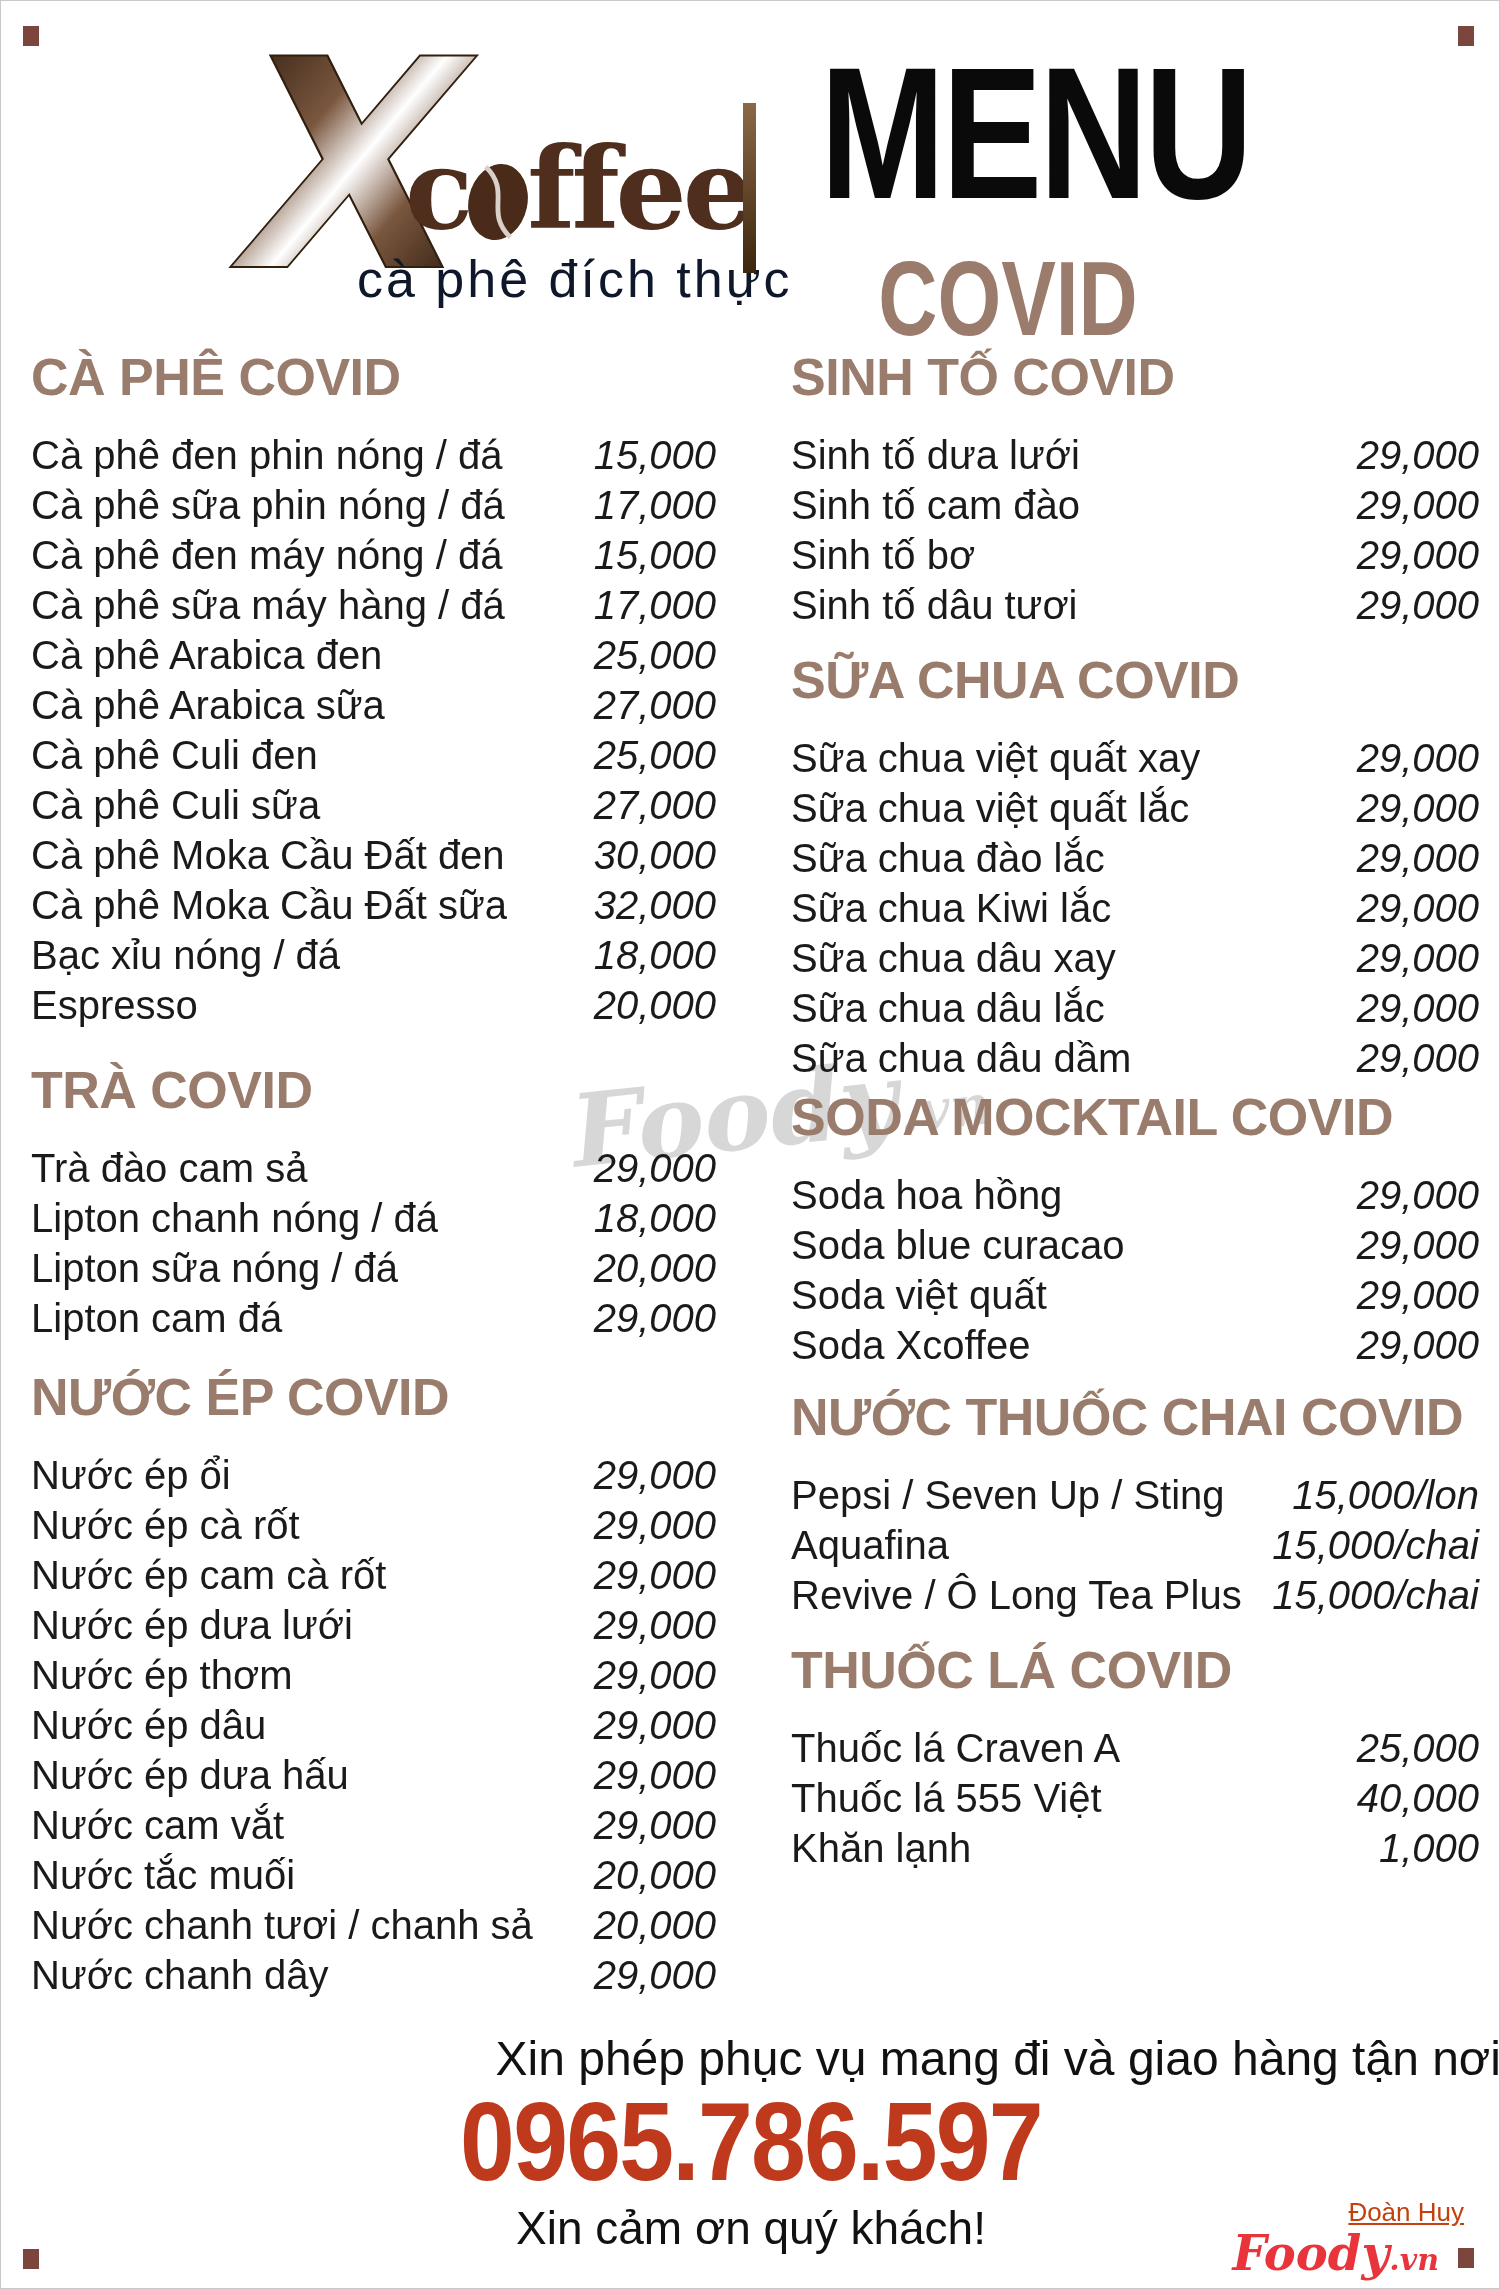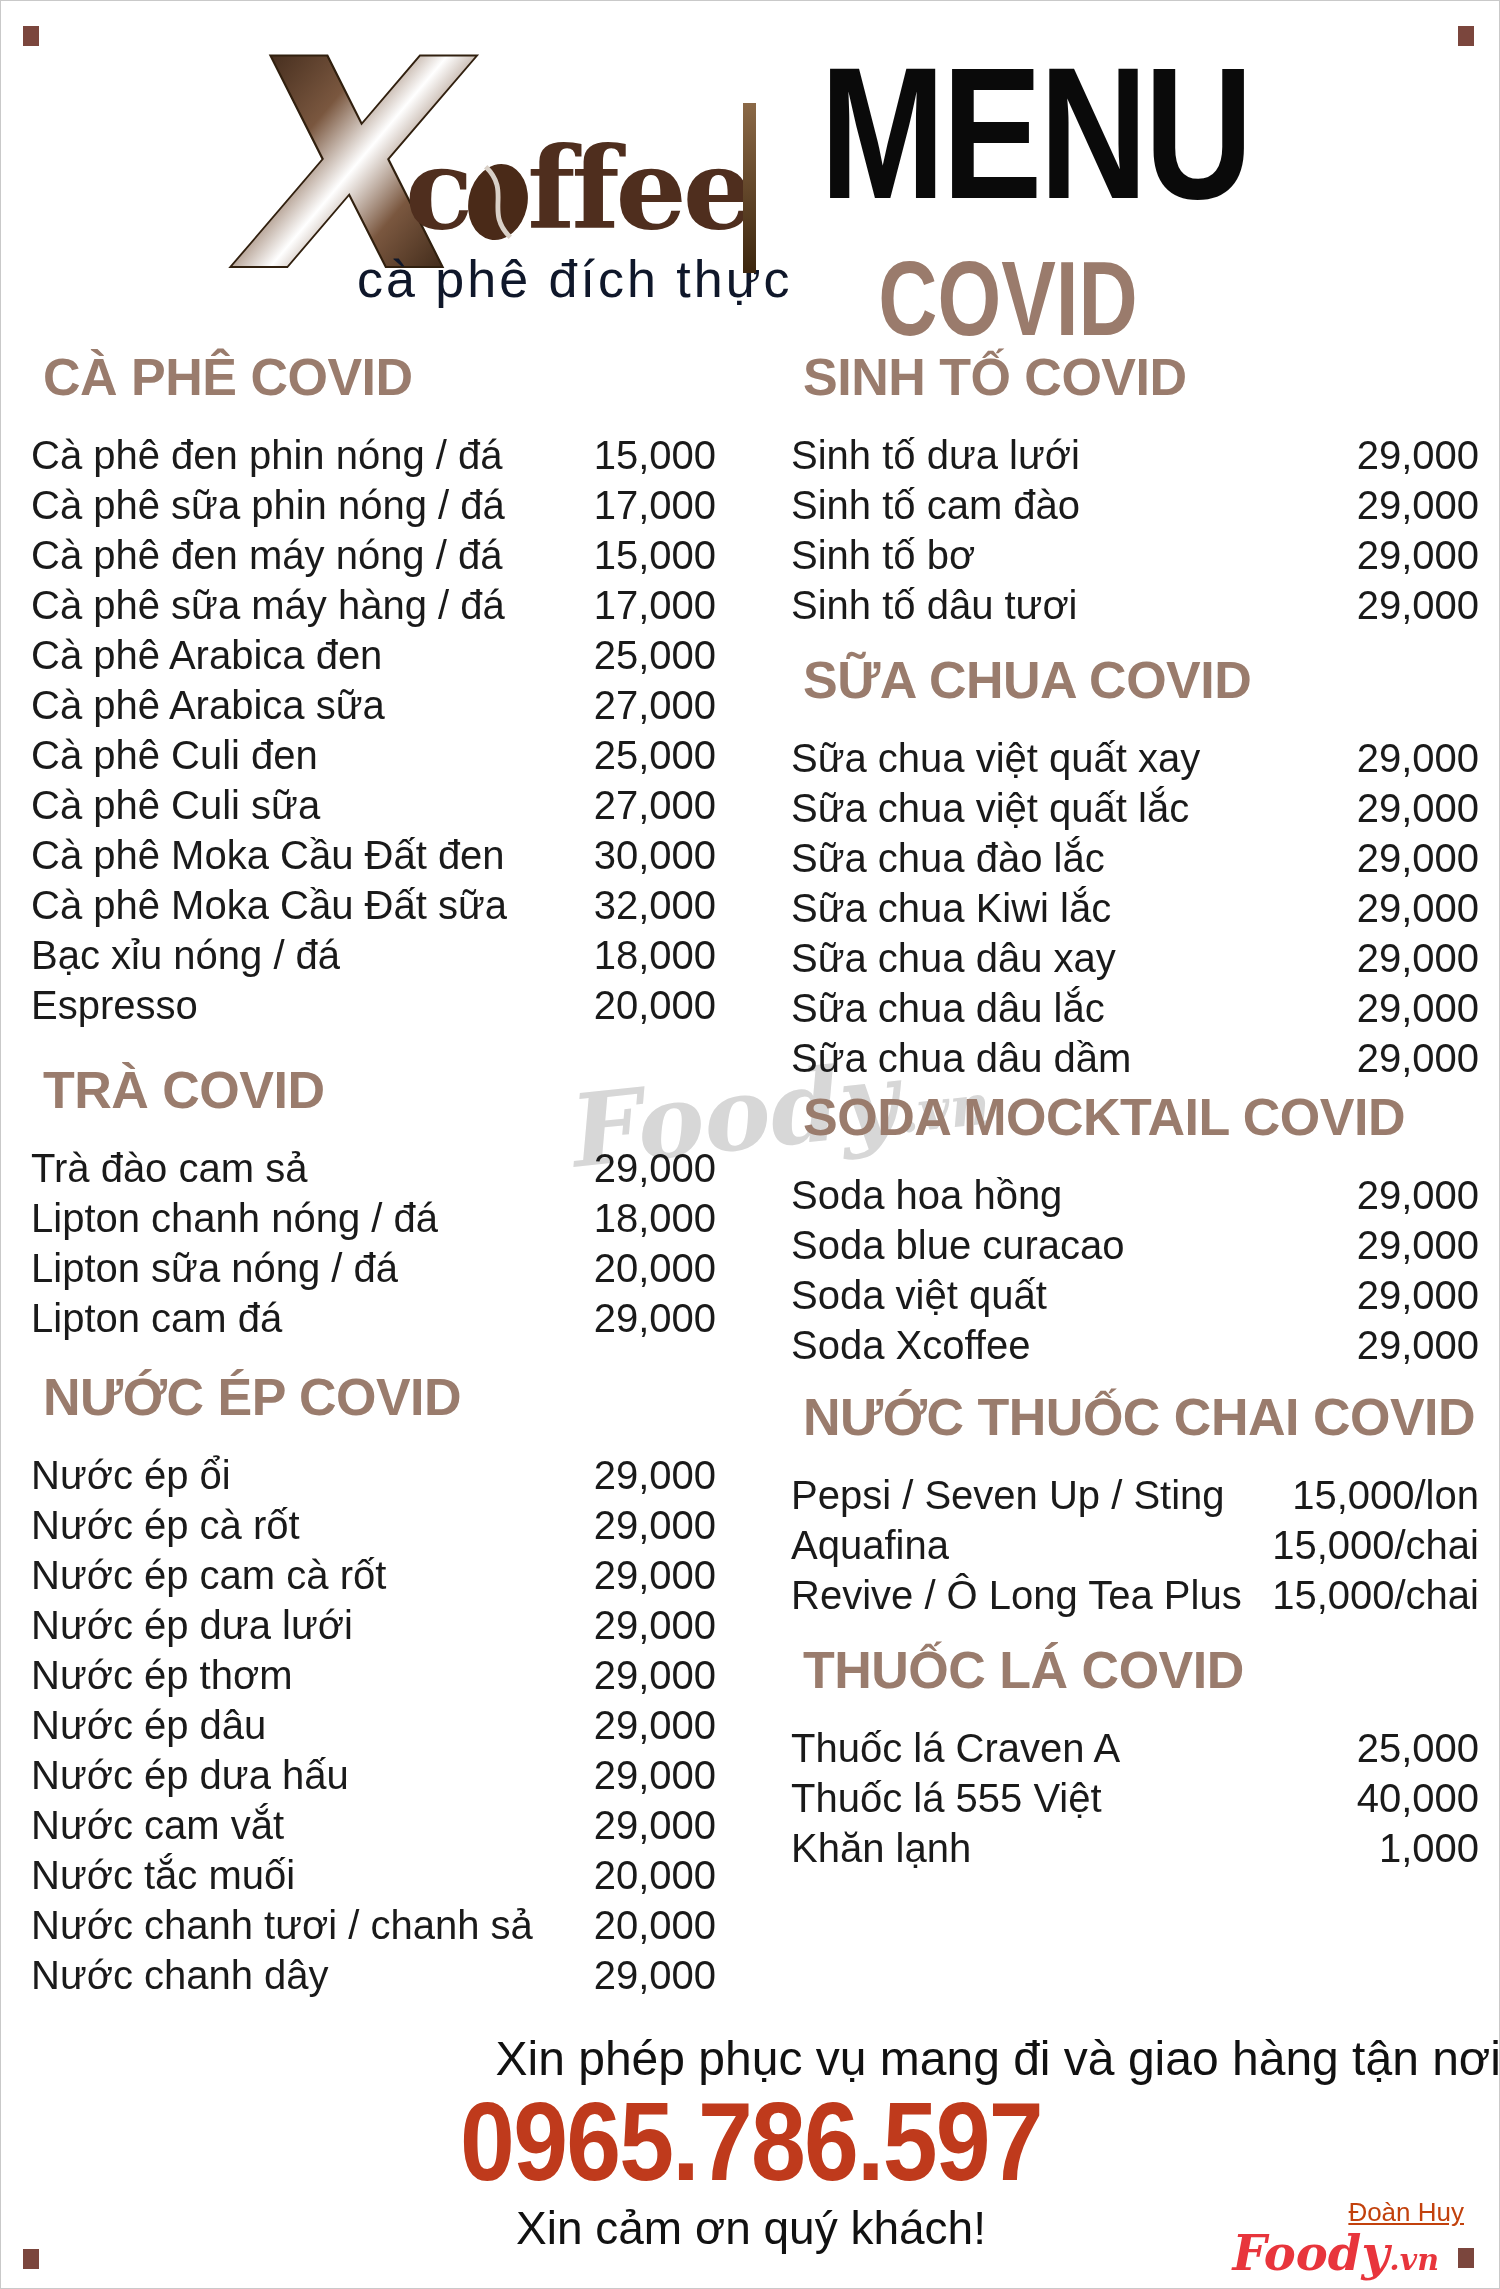--- a/index.html
+++ b/index.html
@@ -32,24 +32,24 @@
   .watermark{position:absolute;left:570px;top:1050px;transform:rotate(-6deg);
         color:#d7d7d7;font-family:"DejaVu Serif",serif;font-style:italic;white-space:nowrap;}
   .watermark .wm-main{font-size:100px;font-weight:700;}
   .watermark .wm-suffix{font-size:55px;font-weight:700;}
 
   
   .section{position:absolute;width:685px;}
   .section.colL{left:30px;}
   .section.colR{left:790px;width:688px;}
   .sec-heading{font-size:52px;font-weight:700;letter-spacing:-.5px;line-height:62px;
-        color:#9a7c6d;margin:0 0 22px 12px;white-space:nowrap;}
+        color:#9a7c6d;margin:0 0 22px 0;white-space:nowrap;}
   .row{display:flex;justify-content:space-between;height:50px;line-height:50px;
         font-size:40px;white-space:nowrap;}
-  .row .pr{text-align:center;}
+  .row .pr{text-align:center;font-style:italic;}
 
   
   .f-note{position:absolute;left:0;top:2030px;width:1500px;text-align:right;
         font-size:48px;color:#111;}
   .f-phone{position:absolute;left:0;top:2088px;width:1500px;text-align:center;
         font-size:112px;font-weight:800;letter-spacing:-2px;line-height:105px;color:#bf3a1c;
         transform:scaleX(.88);transform-origin:center;}
   .f-thanks{position:absolute;left:0;top:2200px;width:1500px;text-align:center;
         font-size:46px;color:#111;}
   .credit{position:absolute;right:35px;top:2196px;font-size:26px;color:#c2410c;text-decoration:underline;}

